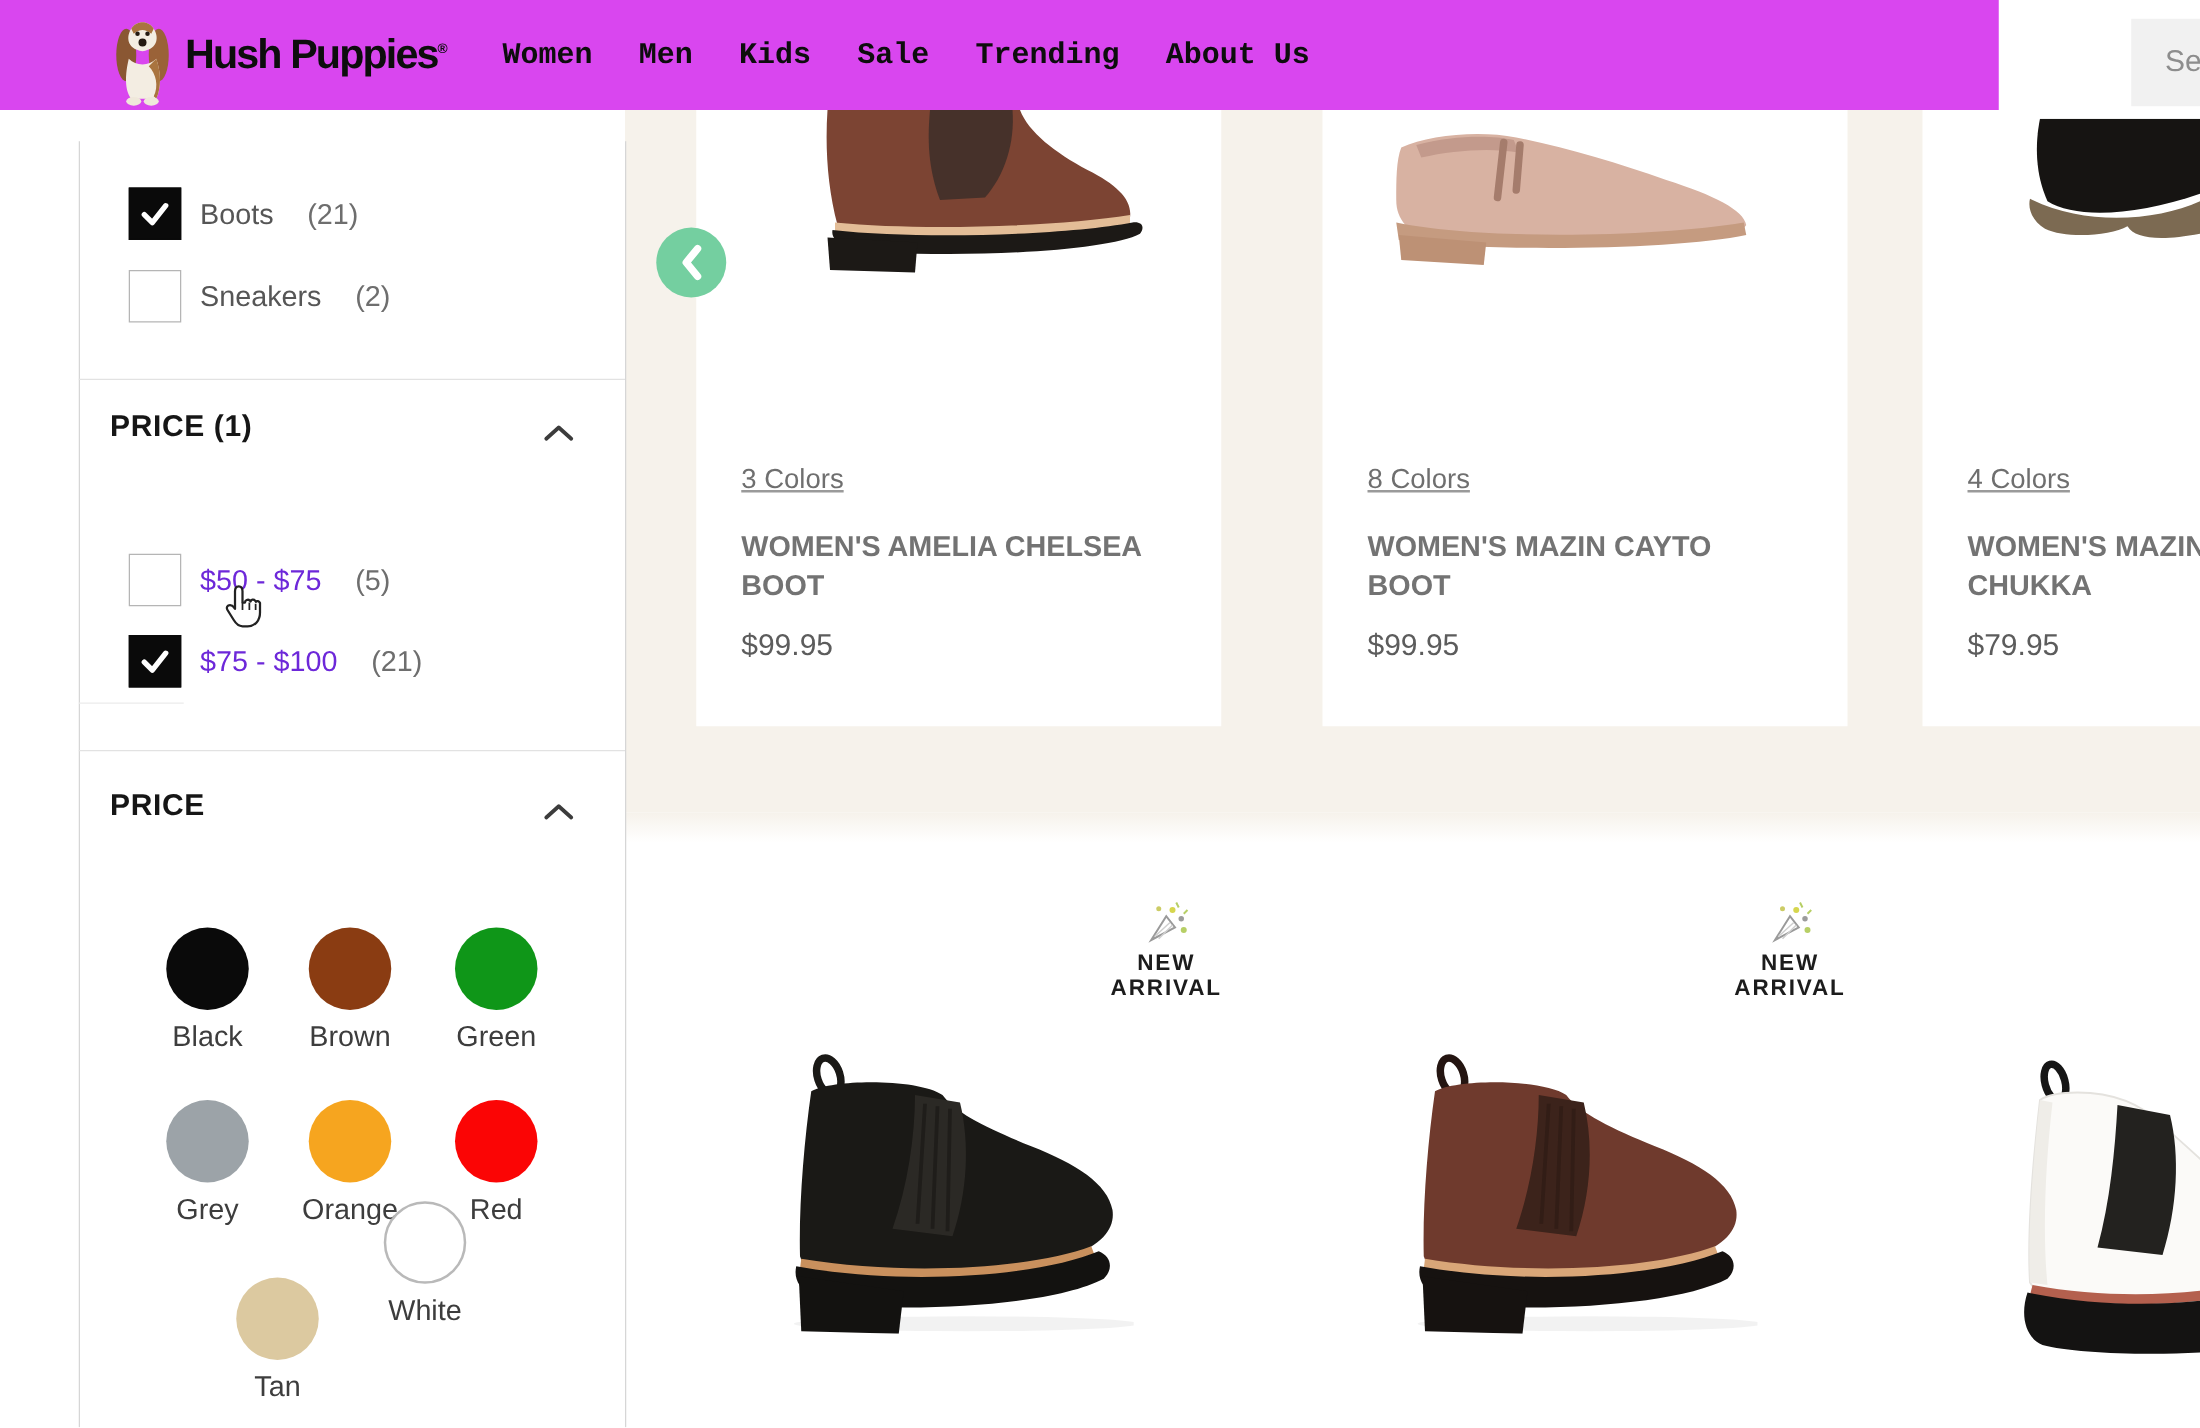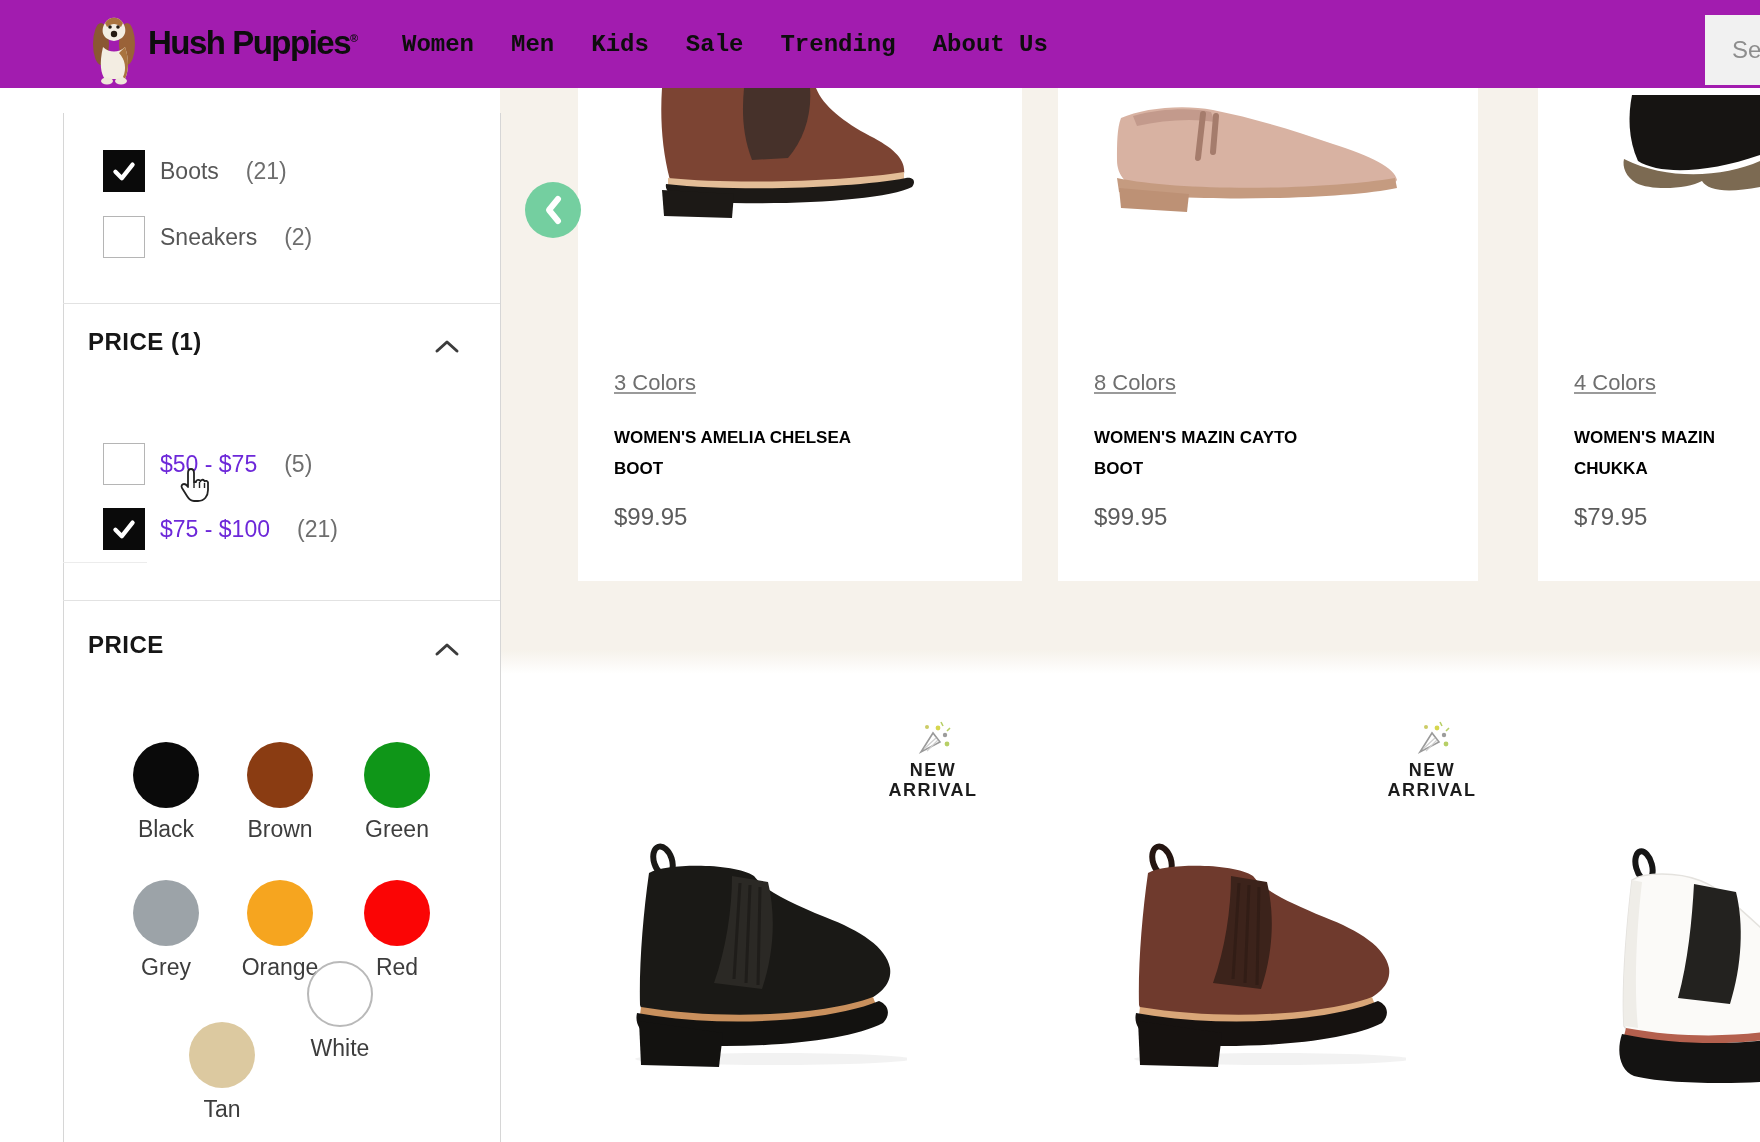--- a/index.html
+++ b/index.html
@@ -1,21 +1,21 @@
 <!DOCTYPE html>
 <html><head>
 <meta charset="utf-8">
 <style>
   html,body{margin:0;padding:0;background:#fff;}
   .stage{position:relative;width:1760px;height:1142px;overflow:hidden;background:#fff;
          font-family:"Liberation Sans",sans-serif;color:#111;}
   .abs{position:absolute;}
 
   
-  .nav{position:absolute;left:0;top:0;width:1760px;height:88px;background:#a21caf;z-index:30;}
+  .nav{position:absolute;left:0;top:0;width:1599px;height:88px;background:#d946ef;z-index:30;}
   .brand{position:absolute;left:148px;top:24px;font-size:33px;font-weight:700;letter-spacing:-1.5px;color:#0d0d0d;white-space:nowrap;}
   .brand sup{font-size:11px;letter-spacing:0;}
   .navlinks{position:absolute;left:402px;top:0;height:88px;display:flex;align-items:center;gap:37px;font-family:Liberation Mono, monospace;}
   .navlinks span{font-size:24px;font-weight:700;color:#0d0d0d;white-space:nowrap;cursor:pointer;}
   .search{position:absolute;left:1705px;top:15px;width:120px;height:70px;background:#f1f1f1;
           display:flex;align-items:center;padding-left:27px;font-size:24px;color:#8d8d8d;}
 
   
   .vline{position:absolute;top:113px;width:1px;height:1029px;background:#d6d6d6;}
   .hline{position:absolute;height:1px;background:#e2e2e2;}
@@ -37,21 +37,21 @@
   .dot.outlined{box-sizing:border-box;border:2px solid #b9b9b9;}
   .swlabel{margin-top:8px;font-size:23px;color:#3d3d3d;}
 
   
   .beige{position:absolute;left:500px;top:88px;width:1260px;height:562px;}
   .beigefade{position:absolute;left:500px;top:650px;width:1260px;height:24px;
              background:linear-gradient(#f6f2eb,#ffffff);}
   .card{position:absolute;top:88px;width:420px;height:493px;background:#fff;z-index:2;}
   .colorslink{position:absolute;left:36px;top:282px;font-size:22px;color:#6f6f6f;
               text-decoration:underline;text-decoration-color:#9a9a9a;cursor:pointer;}
-  .ptitle{position:absolute;left:36px;top:334px;font-size:17px;font-weight:700;line-height:31px;color:#000000;cursor:pointer;}
+  .ptitle{position:absolute;left:36px;top:334px;font-size:23px;font-weight:700;line-height:31px;color:#737373;cursor:pointer;}
   .pprice{position:absolute;left:36px;top:415px;font-size:24px;color:#5c5c5c;}
   .prev{position:absolute;left:525px;top:182px;width:56px;height:56px;border-radius:50%;z-index:6;
         display:flex;align-items:center;justify-content:center;cursor:pointer;}
   .shoe{position:absolute;z-index:3;cursor:pointer;}
 
   
   .badge{position:absolute;width:140px;display:flex;flex-direction:column;align-items:center;z-index:2;}
   .badge .bline{font-size:18px;font-weight:700;letter-spacing:1.5px;line-height:20px;color:#1c1c1c;text-align:right;}
   .cursor{position:absolute;z-index:40;pointer-events:none;}
 </style>
@@ -151,21 +151,21 @@
     </div>
   <div class="swatch" style="left:172px;top:1022px;">
       <span class="dot" style="background: rgb(220, 201, 160);"></span>
       <span class="swlabel">Tan</span>
     </div>
   <div class="swatch" style="left:290px;top:961px;">
       <span class="dot outlined" style="background: rgb(255, 255, 255);"></span>
       <span class="swlabel">White</span>
     </div>
 
-  <div class="card" style="left:578px;padding-left:24px;">
+  <div class="card" style="left:557px;">
     <a class="colorslink">3 Colors</a>
     <div class="ptitle">
       <div>WOMEN'S AMELIA CHELSEA</div>
       <div>BOOT</div>
     </div>
     <div class="pprice">$99.95</div>
   </div>
 
   <div class="card" style="left:1058px;">
     <a class="colorslink">8 Colors</a>

